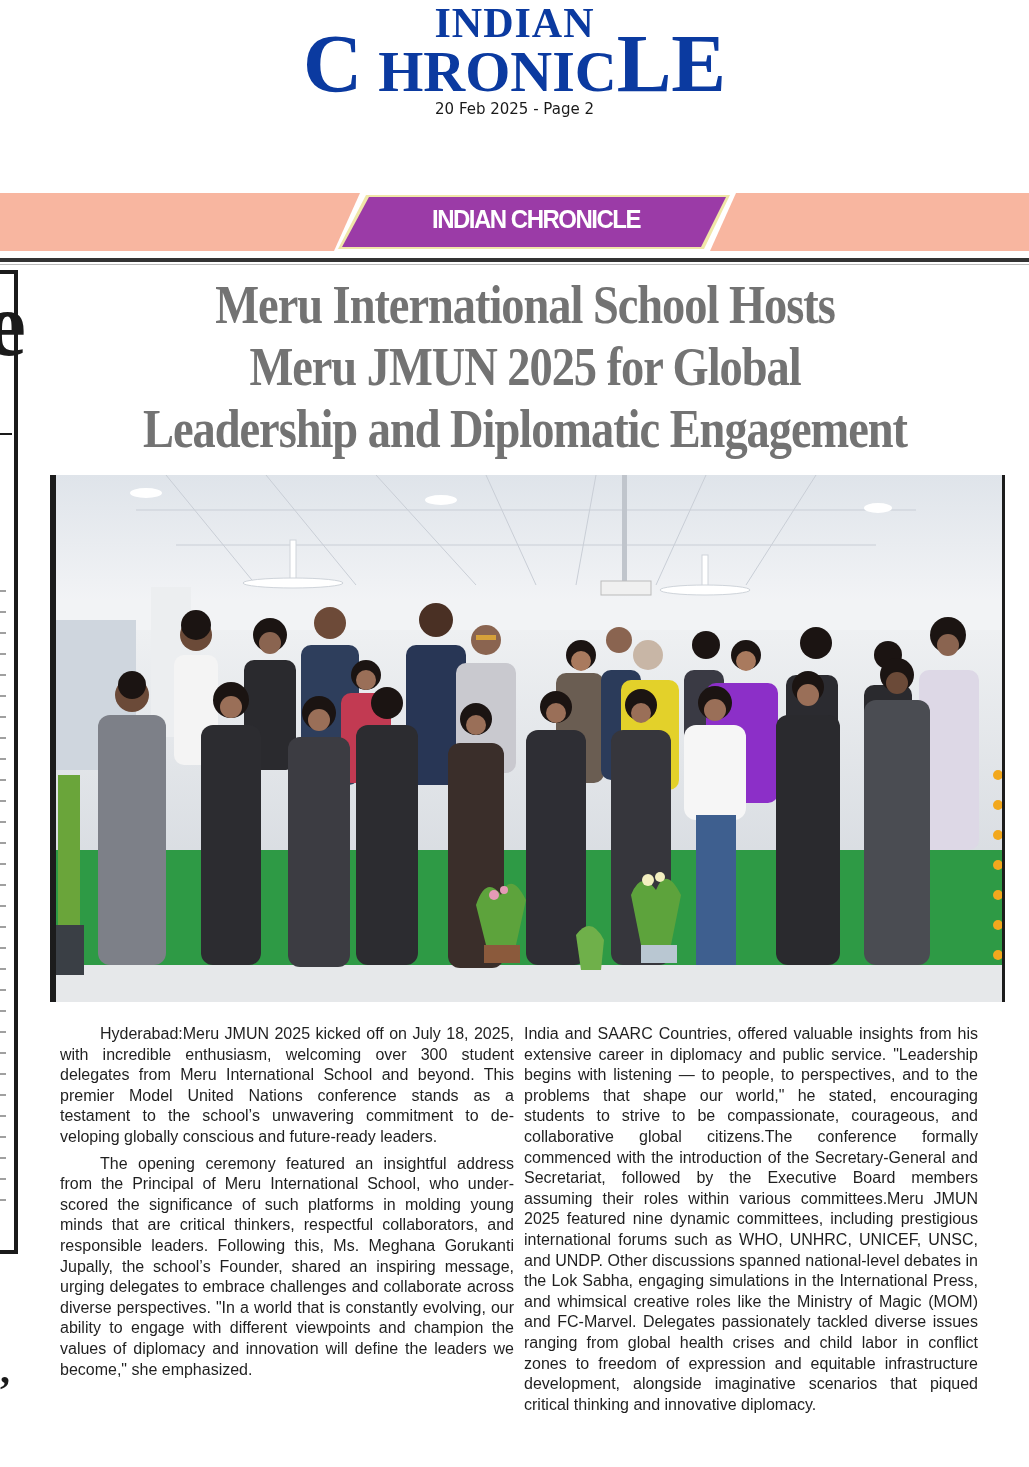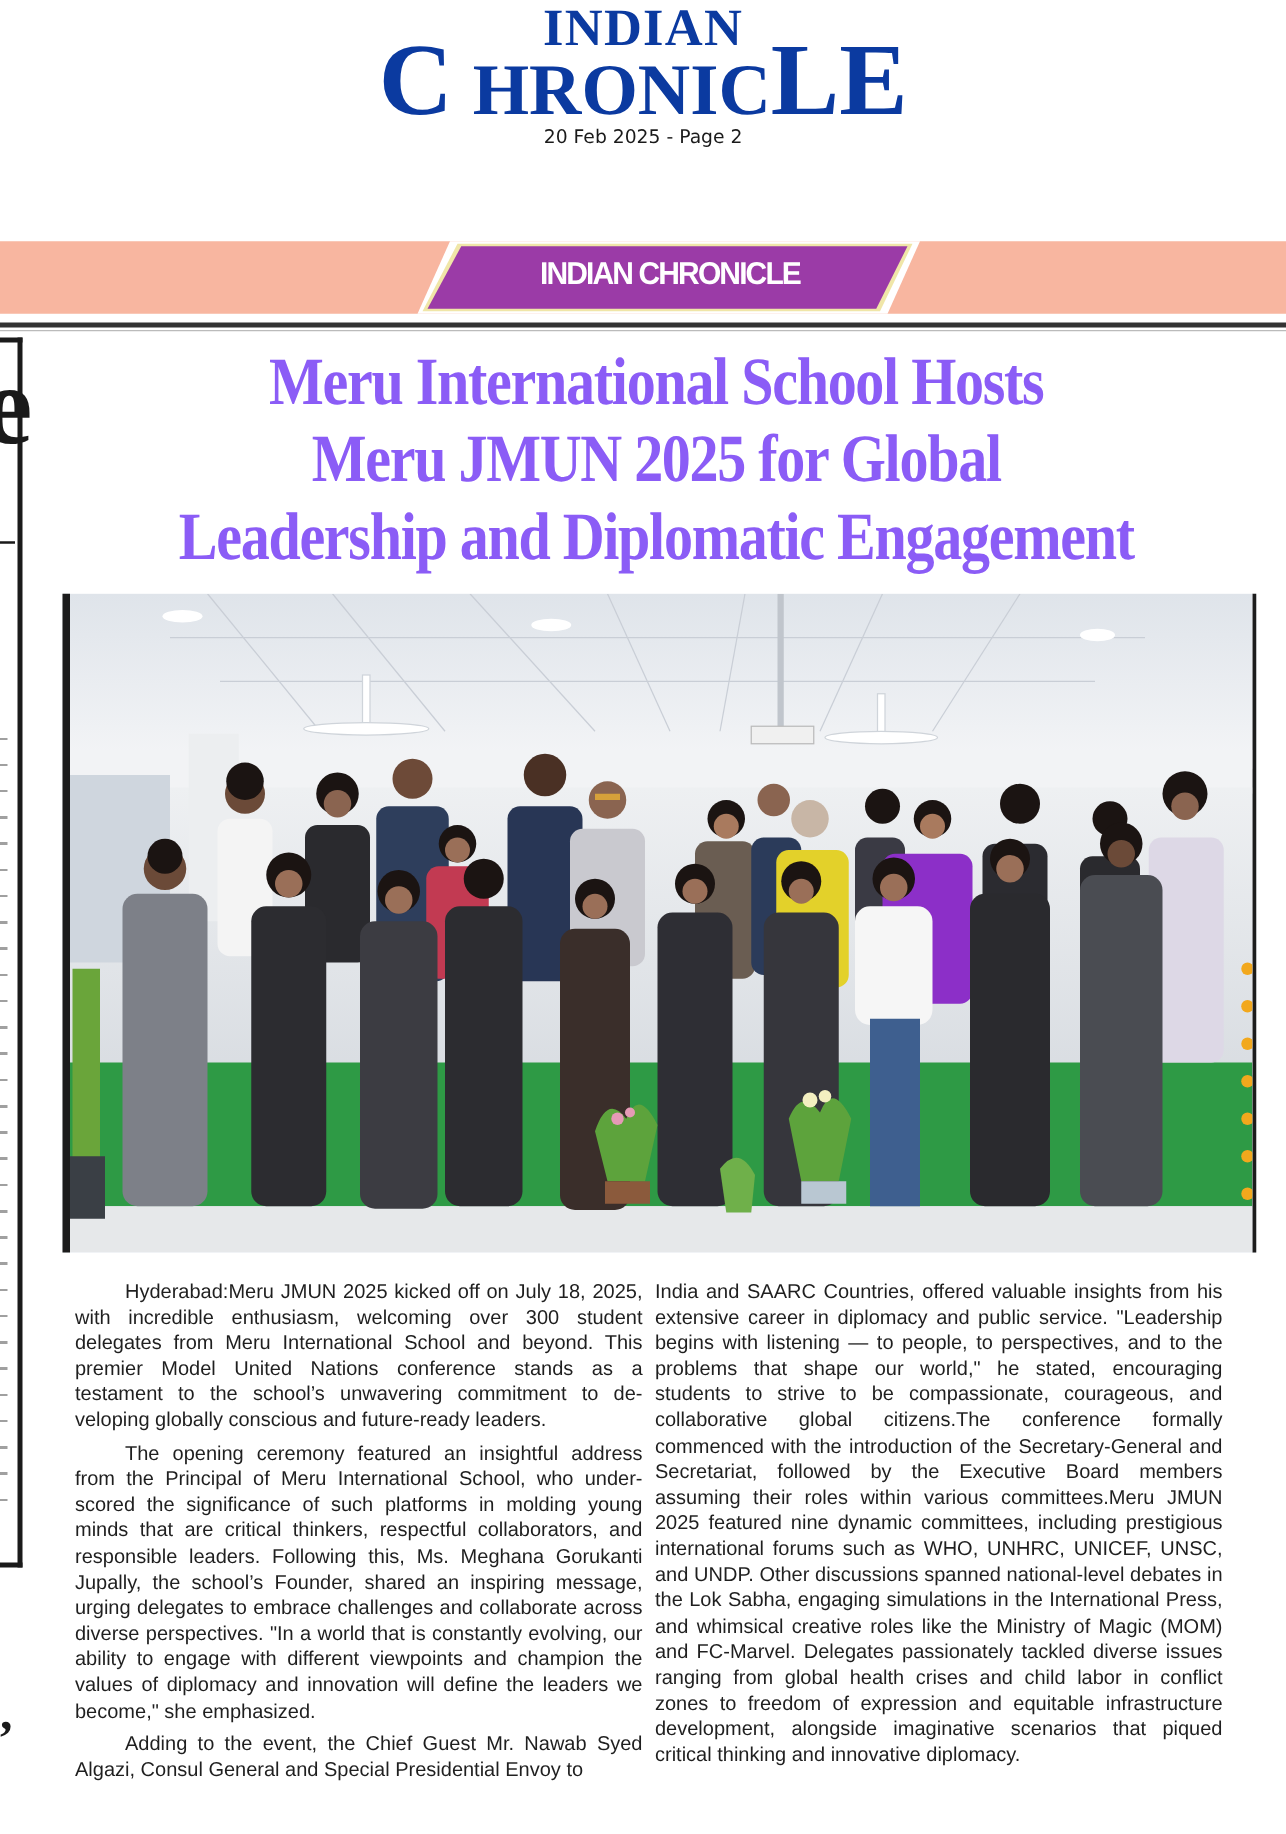--- a/index.html
+++ b/index.html
@@ -55,21 +55,21 @@
     opacity: 0.7;
   }
   .side-comma {
     position: absolute; left: 0; top: 1350px; font-family: "Liberation Serif", serif;
     font-size: 40px; font-weight: bold; line-height: 40px; color: #1a1a1a;
   }
 
   
   .headline {
     position: absolute; left: 40px; top: 274px; width: 970px; text-align: center;
-    font-family: "Liberation Serif", serif; font-weight: bold; color: #8b5cf6;
+    font-family: "Liberation Serif", serif; font-weight: bold; color: #737373;
     font-size: 54px; line-height: 62px; letter-spacing: -1.2px;
   }
   .headline span { display: block; transform: scaleX(0.86); transform-origin: center; white-space: nowrap; }
 
   
   .photo {
     position: absolute; left: 50px; top: 475px; width: 955px; height: 527px;
     overflow: hidden; background: #e8ebef;
     border-left: 6px solid #1c1c1c; border-right: 3px solid #1c1c1c;
   }
@@ -264,17 +264,16 @@
         <circle cx="604" cy="402" r="5" fill="#f3efc0"></circle>
       <rect x="585" y="470" width="36" height="18" fill="#b9c7d2"></rect>
       <path d="M520 460 Q535 440 548 465 L545 495 L525 495 Z" fill="#6fb04a"></path>
     </g>
   </svg>
 </div>
 
 <div class="col col-left">
   <p class="indent">Hyderabad:Meru JMUN 2025 kicked off on July 18, 2025, with incredible enthusiasm, welcoming over 300 stu­dent delegates from Meru International School and beyond. This premier Model United Nations conference stands as a testament to the school’s unwavering commitment to de­veloping globally conscious and future-ready leaders.</p>
   <p class="indent">The opening ceremony featured an insightful address from the Principal of Meru International School, who under­scored the significance of such platforms in molding young minds that are critical thinkers, respectful collaborators, and responsible leaders. Following this, Ms. Meghana Gorukanti Jupally, the school’s Founder, shared an inspiring message, urging delegates to embrace challenges and collaborate across diverse perspectives. "In a world that is constantly evolving, our ability to engage with different viewpoints and champion the values of diplomacy and innovation will de­fine the leaders we become," she emphasized.</p>
-  <p class="indent">Adding to the event, the Chief Guest Mr. Nawab Syed Algazi, Consul General and Special Presidential Envoy to</p>
 </div>
 <div class="col col-right">
   <p>India and SAARC Countries, offered valuable insights from his extensive career in diplomacy and public service. "Lead­ership begins with listening — to people, to perspectives, and to the problems that shape our world," he stated, en­couraging students to strive to be compassionate, coura­geous, and collaborative global citizens.The conference for­mally commenced with the introduction of the Secretary-General and Secretariat, followed by the Executive Board members assuming their roles within various committees.Meru JMUN 2025 featured nine dynamic com­mittees, including prestigious international forums such as WHO, UNHRC, UNICEF, UNSC, and UNDP. Other dis­cussions spanned national-level debates in the Lok Sabha, engaging simulations in the International Press, and whim­sical creative roles like the Ministry of Magic (MOM) and FC-Marvel. Delegates passionately tackled diverse issues ranging from global health crises and child labor in conflict zones to freedom of expression and equitable infrastruc­ture development, alongside imaginative scenarios that piqued critical thinking and innovative diplomacy.</p>
 </div>
 
 </body></html>

